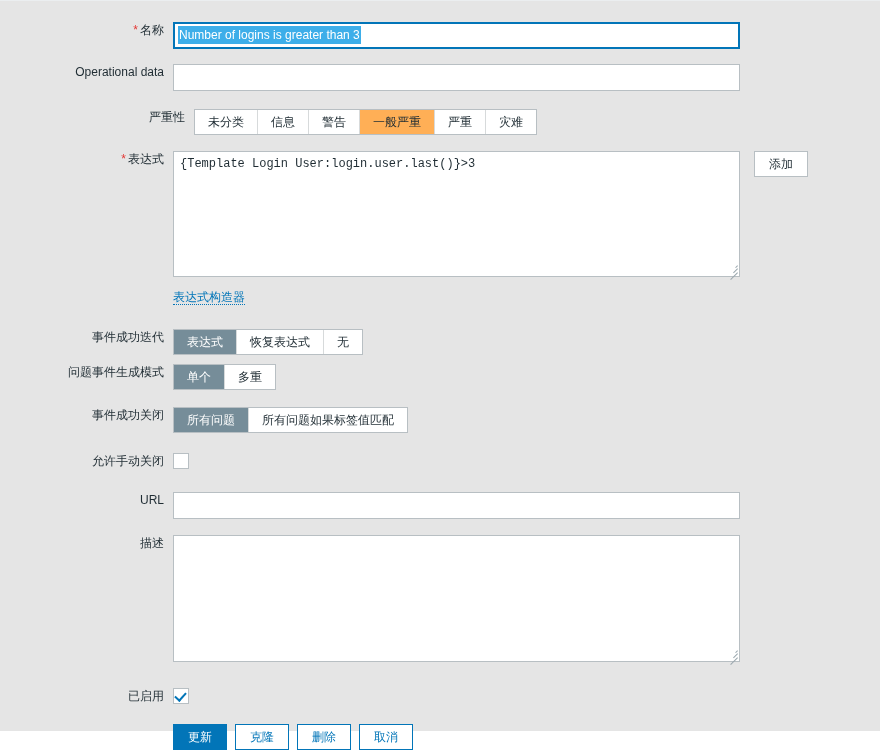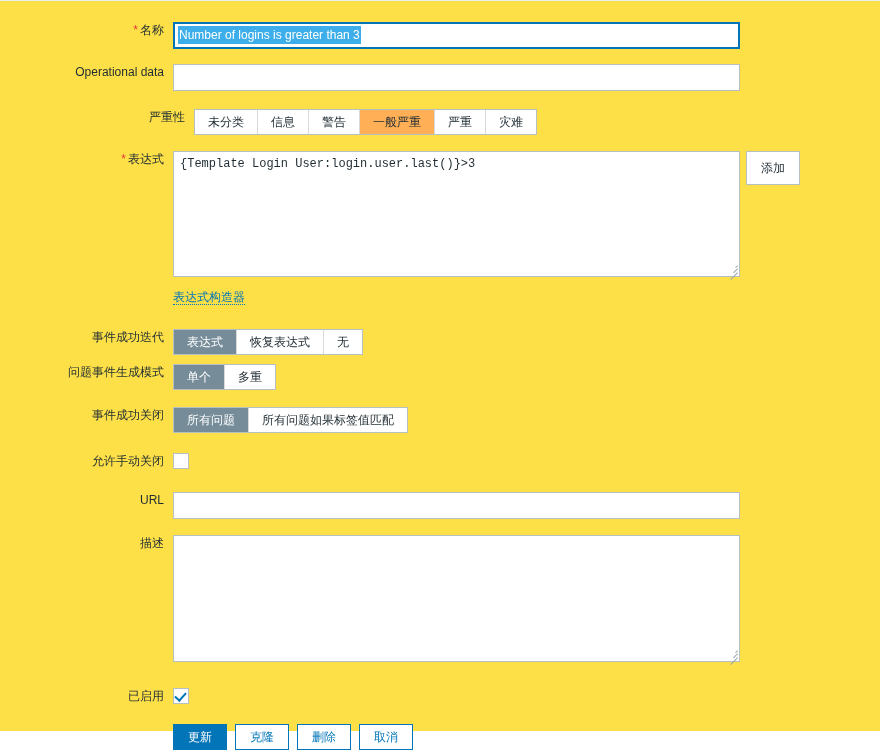--- a/index.html
+++ b/index.html
@@ -8,21 +8,21 @@
     width: 880px; height: 751px;
     background: #ffffff;
     font-family: "Liberation Sans", "DejaVu Sans", sans-serif;
     font-size: 12px;
     color: #1f2c33;
     overflow: hidden;
   }
   #page {
     position: relative;
     width: 880px; height: 731px;
-    background: #fde047;
+    background: #e5e5e5;
     border-top: 1px solid #ebeef0;
   }
 
   .row {
     position: absolute;
     left: 0;
     width: 880px;
     display: flex;
     align-items: flex-start;
   }
@@ -241,21 +241,21 @@
     </div>
     <div class="field" style="display:flex;align-items:flex-start;gap:6px;">
       <div class="ta-wrap">
         <div class="ta" style="height:126px;">{Template Login User:login.user.last()}&gt;3</div>
         <span class="resize-handle">
           <i style="width:10px; bottom:2px;"></i>
           <i style="width:6px; bottom:6px;"></i>
           <i style="width:3px; bottom:9px;"></i>
         </span>
       </div>
-      <button class="btn grey" style="height:26px;padding:16px 14px;">添加</button>
+      <button class="btn grey" style="height:26px;padding:8px 14px;margin-left:8px;">添加</button>
     </div>
   </div>
 
   <div class="row" style="top:288px;">
     <div class="label"></div>
     <div class="field">
       <span class="link">表达式构造器</span>
     </div>
   </div>
 

